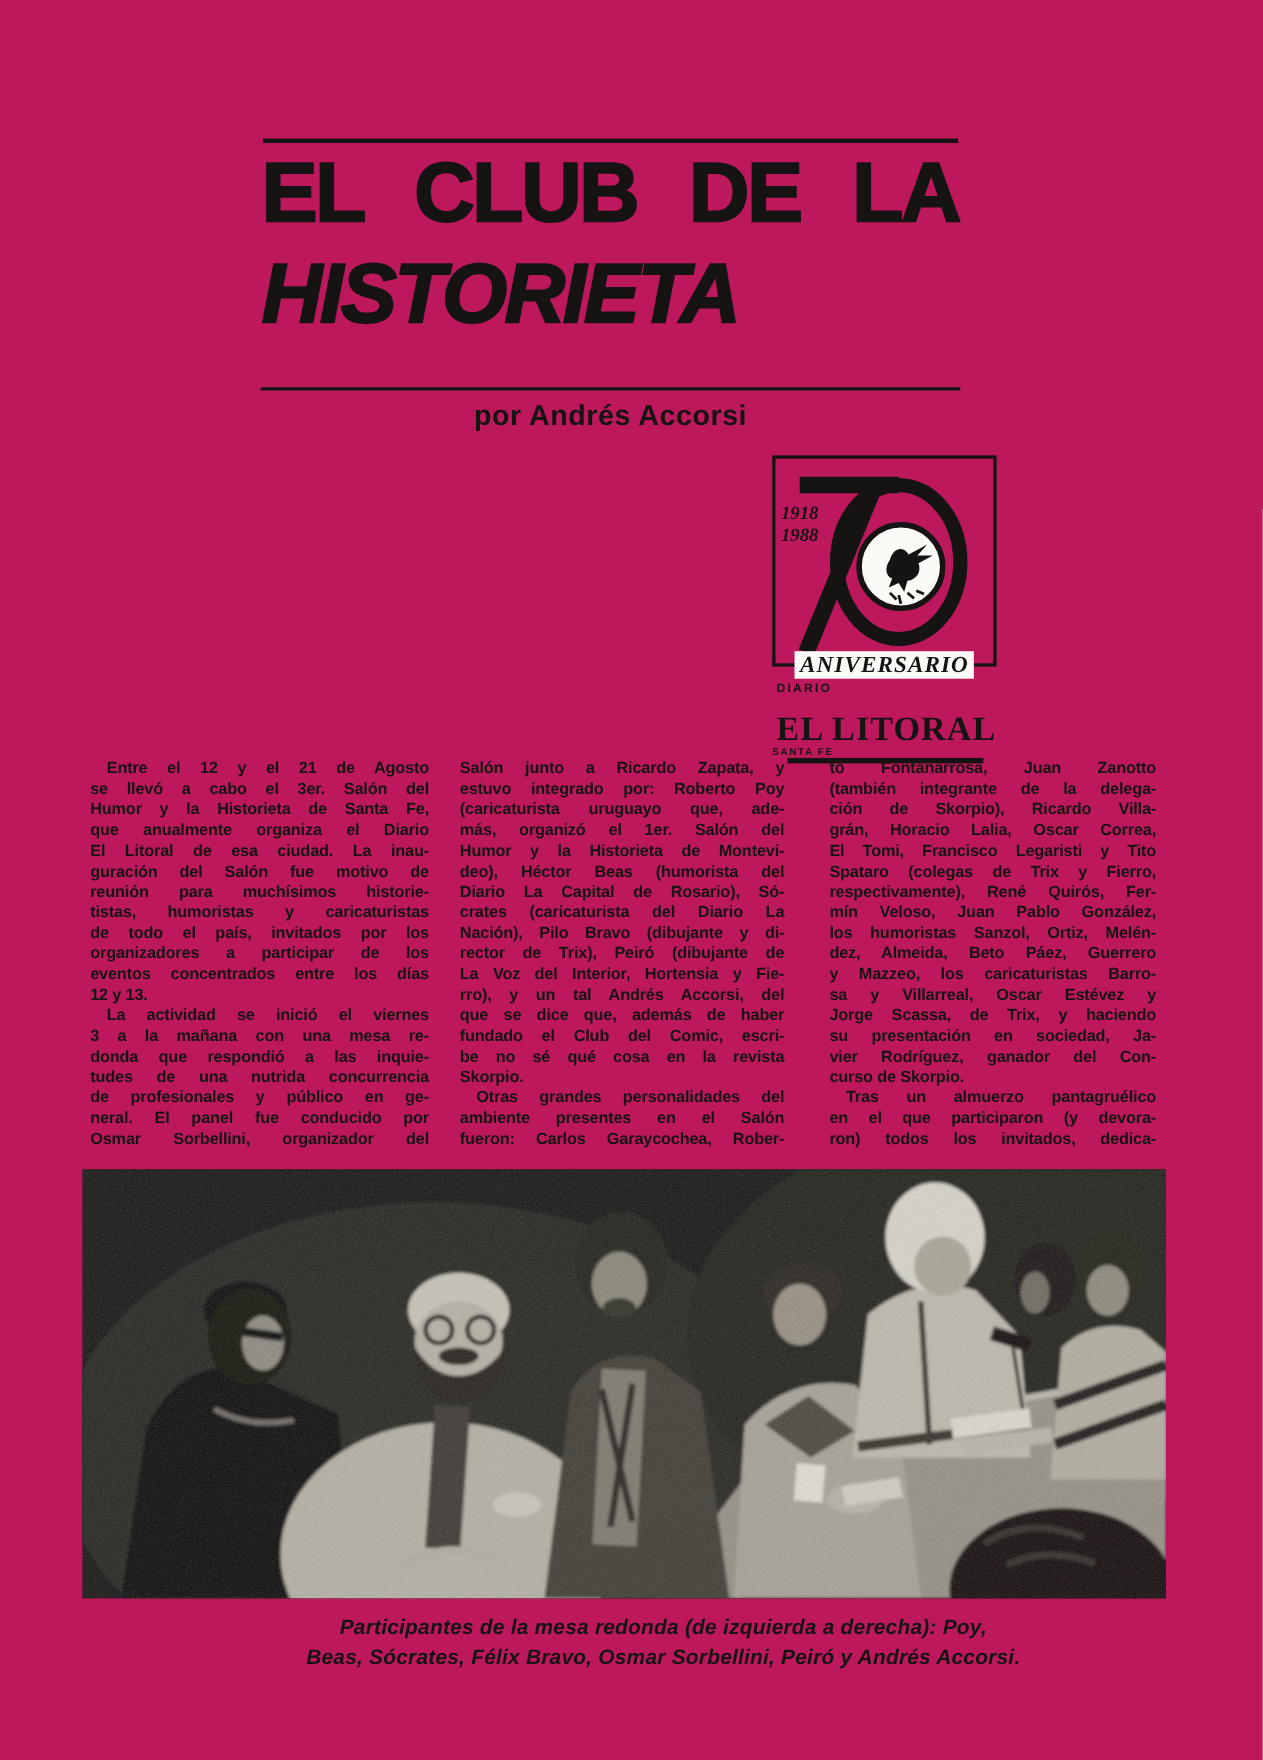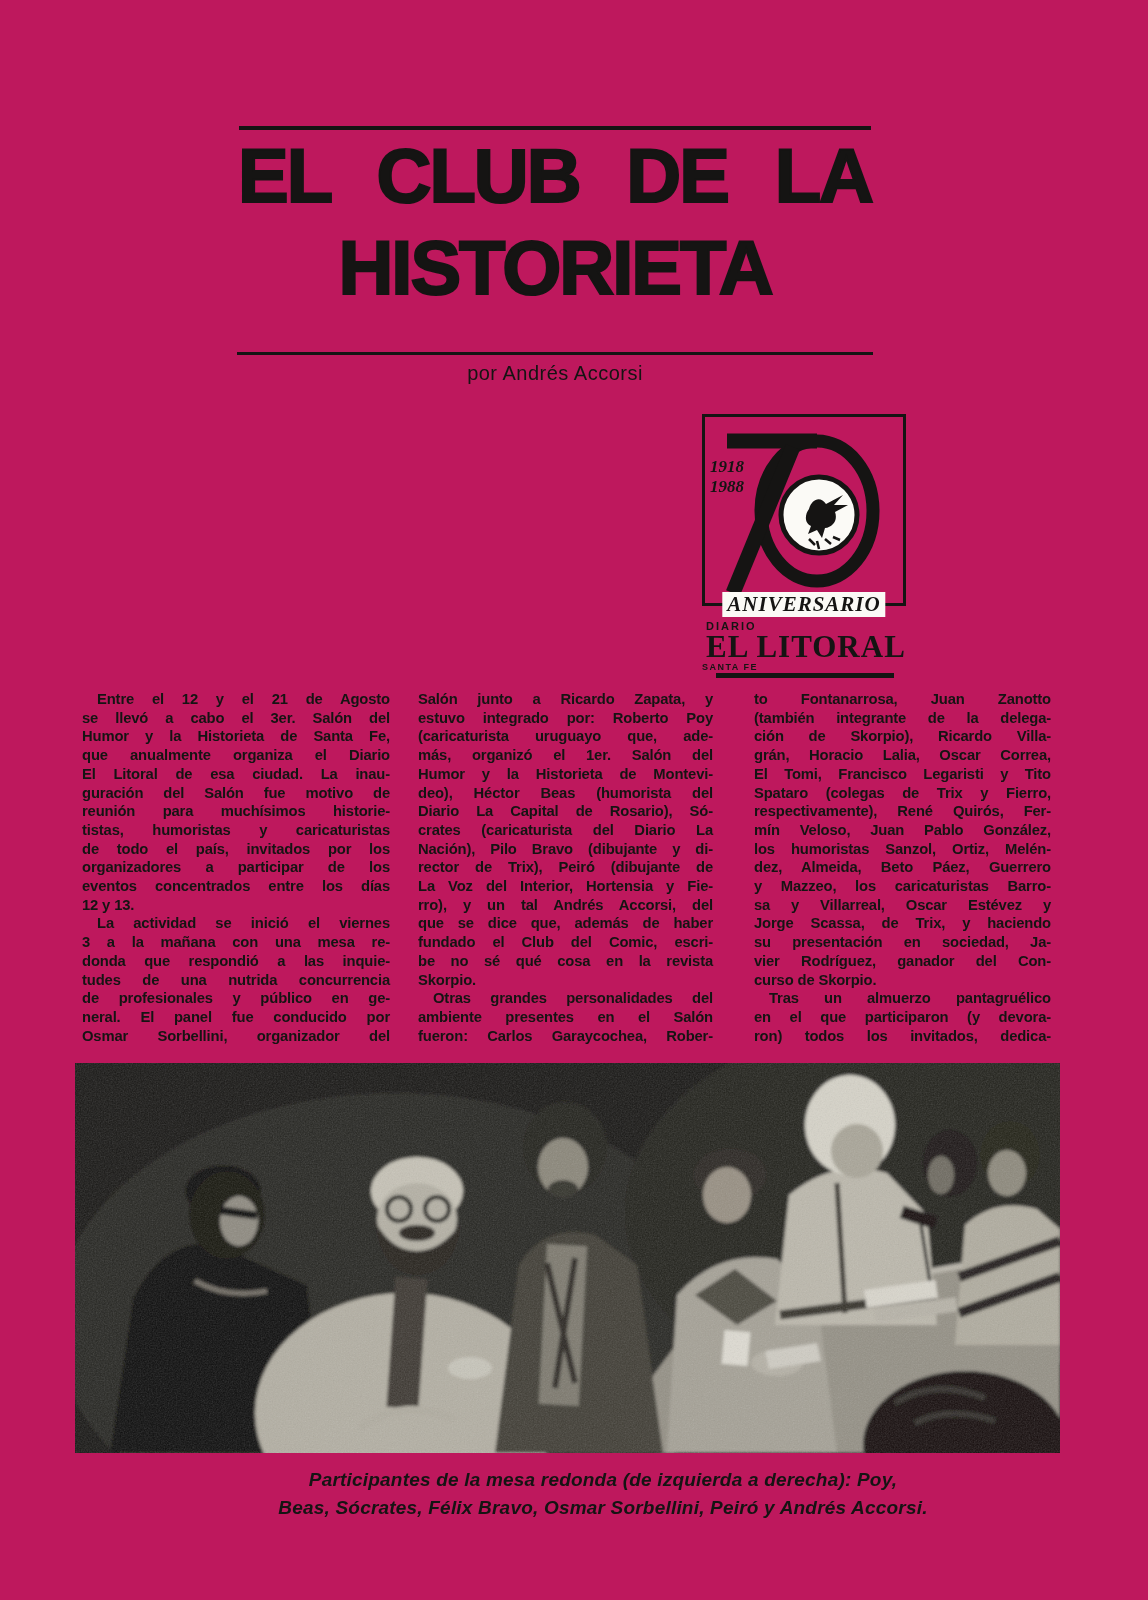--- a/index.html
+++ b/index.html
@@ -7,41 +7,41 @@
         font-family:"Liberation Sans",sans-serif;overflow:hidden;margin:0 auto;}
   .abs{position:absolute;}
 
   
   .rule{background:#151413;}
   .rule1{left:239px;top:126px;width:632px;height:4px;}
   .rule2{left:237px;top:352px;width:636px;height:3px;}
   .title{left:238px;top:130px;width:634px;font-size:76px;line-height:92px;font-weight:700;
          letter-spacing:-2px;-webkit-text-stroke:2.2px #151413;}
   .title .l1{text-align:justify;text-align-last:justify;white-space:nowrap;}
-  .title .l2{text-align:center;white-space:nowrap;}
+  .title .l2{text-align:left;white-space:nowrap;font-style:italic;}
   .subtitle{left:237px;top:314px;width:636px;font-size:28px;font-weight:700;font-style:italic;
             text-align:justify;text-align-last:justify;white-space:nowrap;}
-  .byline{left:238px;top:362px;width:634px;text-align:center;font-size:20px;font-weight:400;letter-spacing:.5px;}
+  .byline{left:238px;top:362px;width:634px;text-align:center;font-size:26px;font-weight:700;letter-spacing:.5px;}
 
   
   .headline{left:110px;top:489px;width:578px;text-align:right;font-size:36px;line-height:56px;
             font-weight:700;letter-spacing:.5px;word-spacing:11px;}
   .headline .hl{white-space:nowrap;}
   .headline .hl3{-webkit-text-stroke:1.4px #151413;word-spacing:7px;}
 
   
   .logo{left:702px;top:414px;width:204px;}
   .logo-box{position:relative;height:186px;border:3px solid #151413;padding-left:36px;}
   .years{position:absolute;left:5px;top:40px;font-family:"Liberation Serif",serif;font-style:italic;
          font-weight:700;font-size:17px;line-height:20px;}
   .seventy{position:absolute;left:0;top:0;}
   .aniv{position:absolute;left:50%;bottom:-14px;transform:translateX(-50%);background:#fbfaf6;
         padding:0 5px;font-family:"Liberation Serif",serif;font-style:italic;font-weight:700;
         font-size:21px;letter-spacing:1px;white-space:nowrap;}
-  .diario{margin:14px 0 0 4px;font-size:11px;font-weight:700;letter-spacing:2px;}
+  .diario{margin:14px 0 16px 4px;font-size:11px;font-weight:700;letter-spacing:2px;}
   .litoral{margin-left:4px;font-family:"Liberation Serif",serif;font-weight:700;font-size:31px;
            line-height:30px;letter-spacing:1px;white-space:nowrap;}
   .santafe{margin-right:12px;font-size:9px;font-weight:700;letter-spacing:1.5px;}
   .litoral-rule{margin:1px 0 0 14px;width:178px;height:5px;background:#151413;}
 
   
   .columns{left:0;top:690px;width:1148px;height:365px;}
   .col{position:absolute;top:0;font-size:14.8px;line-height:18.7px;font-weight:700;letter-spacing:-.15px;}
   .col:nth-child(1){left:82px;width:308px;}
   .col:nth-child(2){left:418px;width:295px;}

